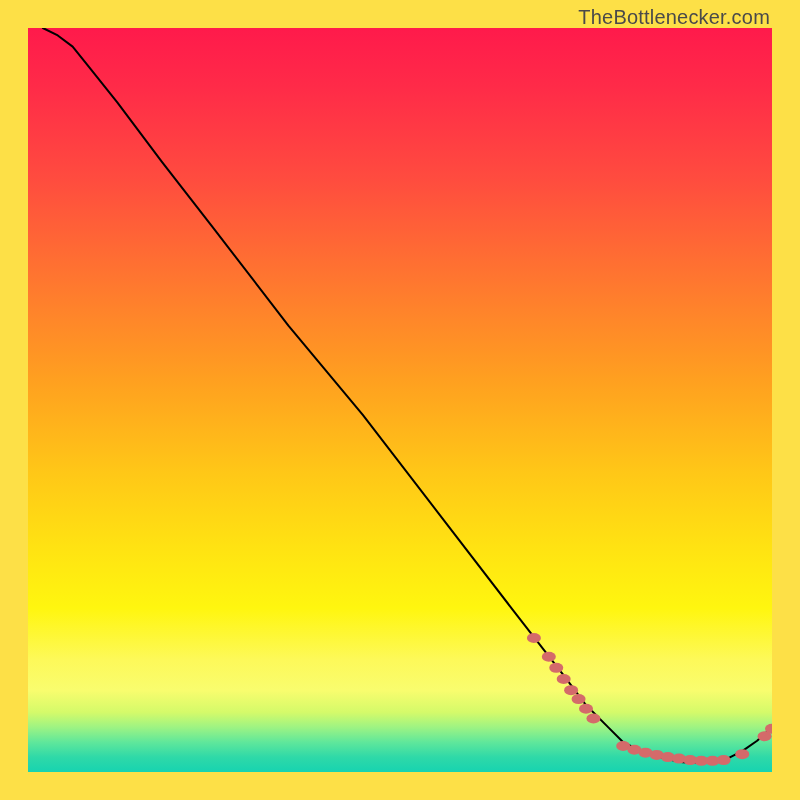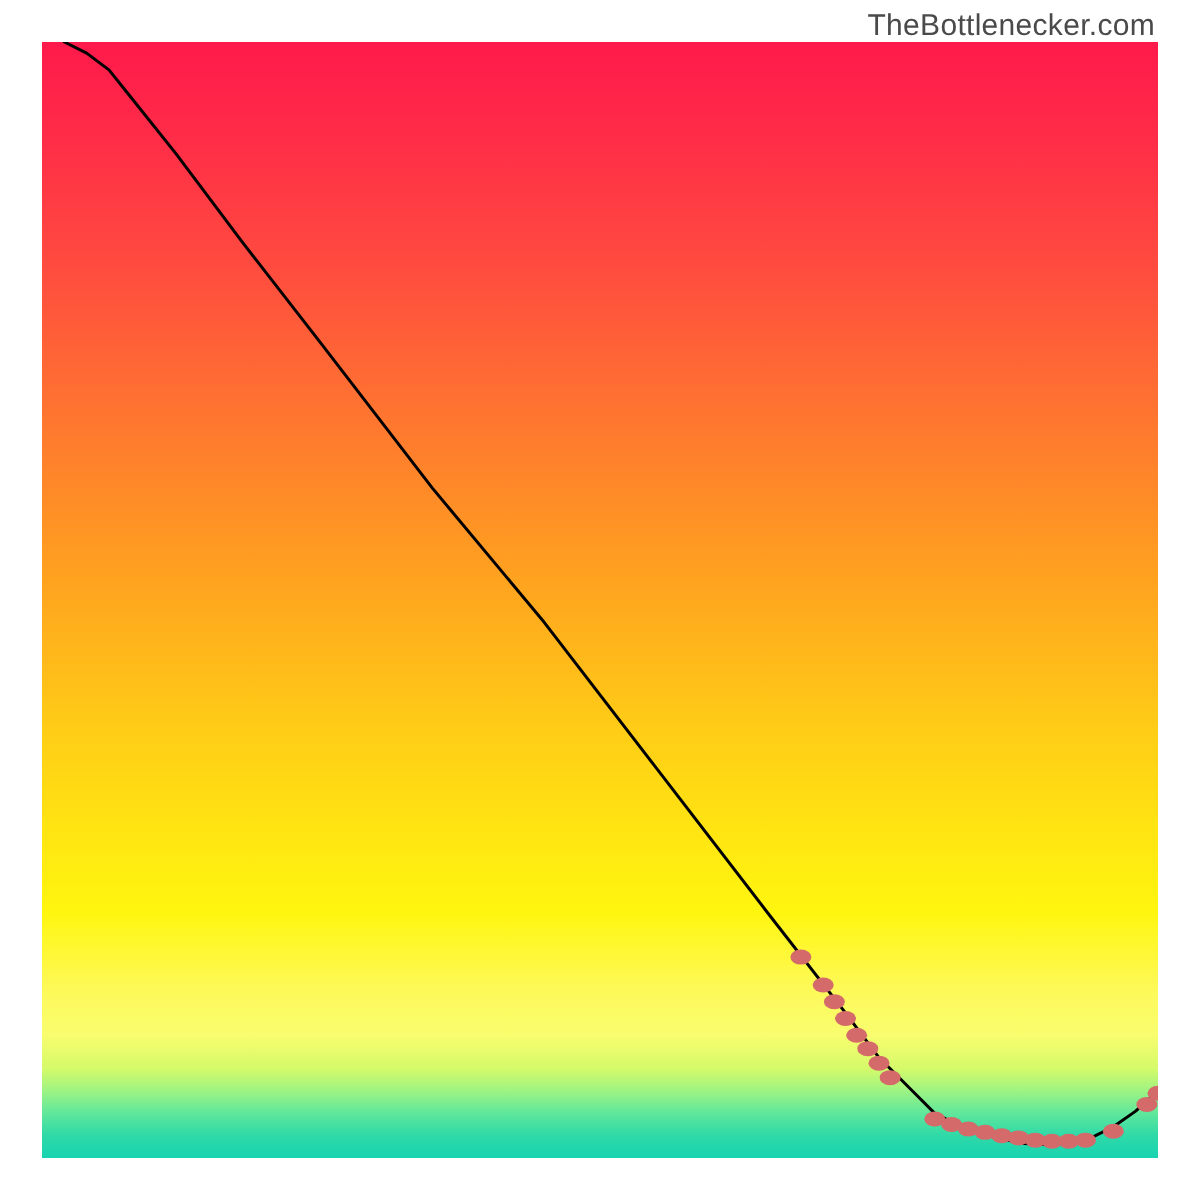--- a/index.html
+++ b/index.html
@@ -8,21 +8,21 @@
     width: 800px;
     height: 800px;
     background: #000;
     font-family: Arial, Helvetica, sans-serif;
     overflow: hidden;
   }
   .frame {
     position: relative;
     width: 800px;
     height: 800px;
-    background: #ffffff;
+    background: #fde047;
     text-decoration: underline;
   }
   
   .plot {
     position: absolute;
     left: 28px;
     top: 28px;
     width: 744px;
     height: 744px;
     

